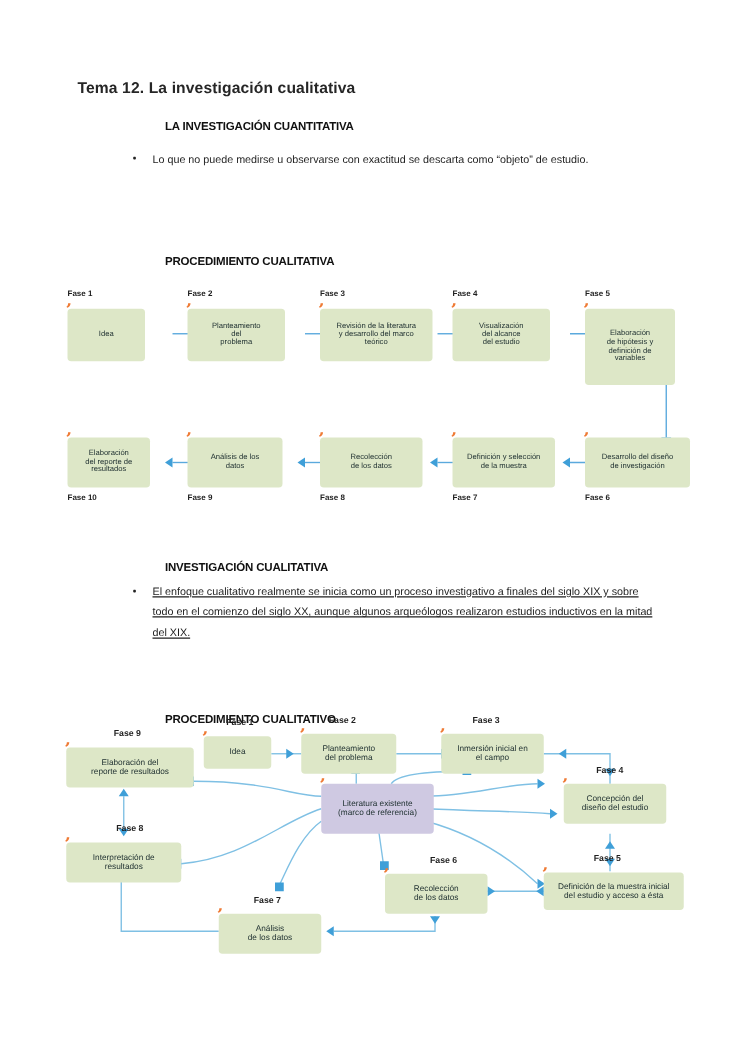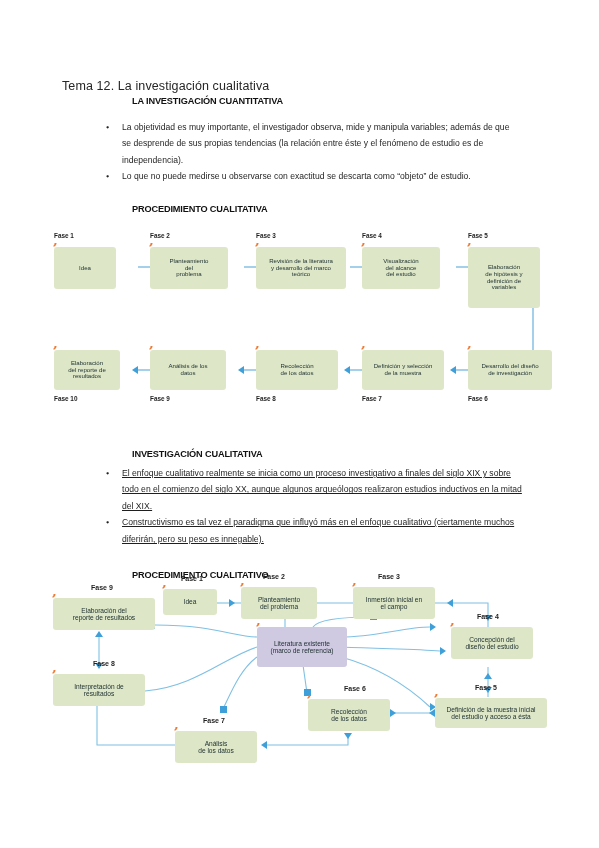--- a/index.html
+++ b/index.html
@@ -11,23 +11,22 @@
     color: #1a1a1a;
     position: relative;
     overflow: hidden;
   }
 
   
   .page { position:absolute; inset:0; }
 
   .doc-title {
     position:absolute; left:62px; top:63px;
-    font-size:12.5px; font-weight:400; color:#262626;
+    font-size:12.5px; font-weight:700; color:#262626;
     letter-spacing:0.1px;
-    margin-top:16px;
   }
 
   .heading {
     position:absolute;
     font-size:9.2px; font-weight:bold; color:#111;
     letter-spacing:-0.15px;
     margin-left:48px;
   }
   .h-cuanti  { left:84px; top:96px; }
   .h-proc-cuanti { left:84px; top:204px; }
@@ -95,21 +94,20 @@
 </head>
 <body>
 
 <div class="page">
 
   <div class="doc-title">Tema 12. La investigación cualitativa</div>
 
   <div class="heading h-cuanti">LA INVESTIGACIÓN CUANTITATIVA</div>
 
   <ul class="bullets b-cuanti">
-    <li>La objetividad es muy importante, el investigador observa, mide y manipula variables; además de que se desprende de sus propias tendencias (la relación entre éste y el fenómeno de estudio es de independencia).</li>
     <li>Lo que no puede medirse u observarse con exactitud se descarta como “objeto” de estudio.</li>
   </ul>
 
   <div class="heading h-proc-cuanti">PROCEDIMIENTO CUALITATIVA</div>
 
   <div class="flow" id="chart1">
     <svg width="530" height="178" viewBox="0 0 530 178">
       <g stroke="#5aa9dd" stroke-width="1.1" fill="none">
         <line x1="88" y1="35" x2="111" y2="35"></line>
         <line x1="194" y1="35" x2="217" y2="35"></line>
@@ -192,21 +190,20 @@
       <span class="qmark">’</span>
       <span class="txt">Elaboración<br>del reporte de<br>resultados</span>
     </div>
     <div class="fase" style="left:4px; top:163px;">Fase 10</div>
   </div>
 
   <div class="heading h-cuali">INVESTIGACIÓN CUALITATIVA</div>
 
   <ul class="bullets b-cuali">
     <li>El enfoque cualitativo realmente se inicia como un proceso investigativo a finales del siglo XIX y sobre todo en el comienzo del siglo XX, aunque algunos arqueólogos realizaron estudios inductivos en la mitad del XIX.</li>
-    <li>Constructivismo es tal vez el paradigma que influyó más en el enfoque cualitativo (ciertamente muchos diferirán, pero su peso es innegable).</li>
   </ul>
 
   <div class="heading h-proc-cuali">PROCEDIMIENTO CUALITATIVO</div>
 
   <div class="flow" id="chart2">
     <svg width="548" height="215" viewBox="0 0 548 215">
       <g stroke="#7fc0e4" stroke-width="1.1" fill="none">
 
         <line x1="172" y1="38" x2="196" y2="38"></line>
 

